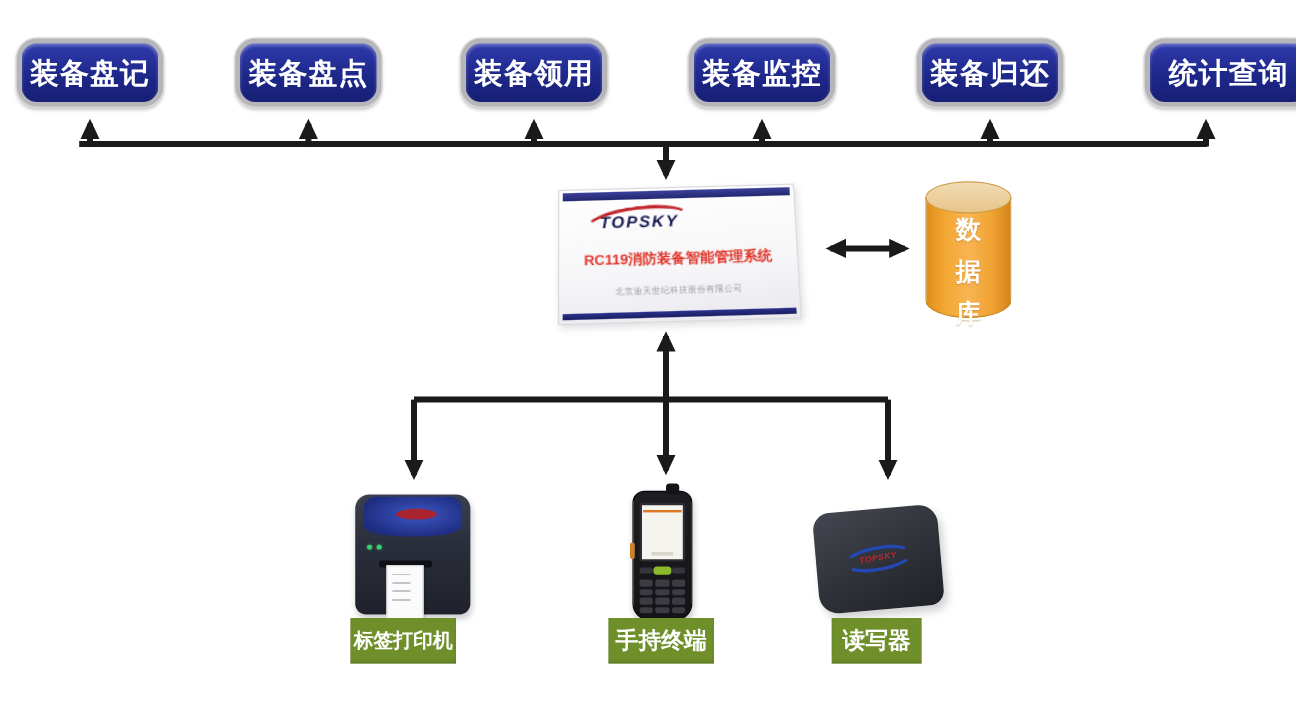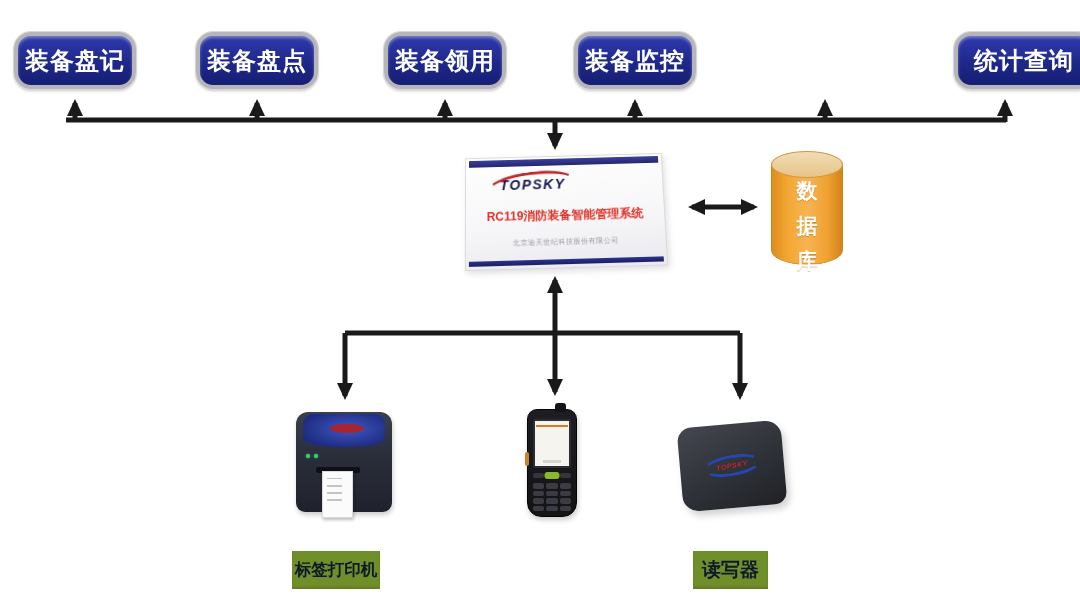--- a/index.html
+++ b/index.html
@@ -102,22 +102,22 @@
     background:linear-gradient(155deg,#44474f 0%,#32353c 45%,#1f2126 100%);
     border-radius:14px 16px 12px 16px; box-shadow:3px 5px 7px rgba(0,0,0,.18); }
   .reader-logo { position:absolute; top:31px; left:23px; width:58px; height:21px;
     border:3px solid; border-color:#2447b2 transparent #2447b2 transparent;
     border-radius:50%; transform:rotate(-5deg);
     display:flex; align-items:center; justify-content:center; }
   .reader-logo span { color:#c1272d; font-size:7px; font-weight:bold; font-style:italic;
     letter-spacing:.5px; }
 
   
-  .devlabel { position:absolute; top:551px; height:38px; background:#6e8f29;
-    color:#0f172a; font-weight:bold; display:flex; align-items:center; justify-content:center;
+  .devlabel { position:absolute; top:515px; height:38px; background:#6e8f29;
+    color:#ffffff; font-weight:bold; display:flex; align-items:center; justify-content:center;
     white-space:nowrap; box-shadow:inset 0 -2px 2px rgba(0,0,0,.12); }
   .dl1 { left:292px; width:88px; font-size:16.5px; }
   .dl2 { left:507px; width:88px; font-size:19px; }
   .dl3 { left:693px; width:75px; font-size:19px; }
 </style>
 </head>
 <body>
 
 <div class="canvas">
 
@@ -142,20 +142,21 @@
       <path d="M555,333 V392" marker-end="url(#arw)"></path>
       <path d="M740,333 V396" marker-end="url(#arw)"></path>
       <path d="M692,207 H754" marker-start="url(#arw)" marker-end="url(#arw)"></path>
     </g>
   </svg>
 
   <div class="module m1">装备盘记</div>
   <div class="module m3">装备领用</div>
   <div class="module m2">装备盘点</div>
   <div class="module m4">装备监控</div>
+  <div class="module m5">装备归还</div>
   <div class="module m6">统计查询</div>
 
   <div class="swbox">
     <div class="sw-top"></div>
     <div class="sw-logo">TOPSKY</div>
     <div class="sw-title">RC119消防装备智能管理系统</div>
     <div class="sw-co">北京迪天世纪科技股份有限公司</div>
     <div class="sw-bottom"></div>
   </div>
 
@@ -203,15 +204,16 @@
     </div>
   </div>
 
   <div class="reader">
     <div class="reader-logo">
       <span>TOPSKY</span>
     </div>
   </div>
 
   <div class="devlabel dl1">标签打印机</div>
+  <div class="devlabel dl2">手持终端</div>
   <div class="devlabel dl3">读写器</div>
 
 </div>
 
 </body></html>

